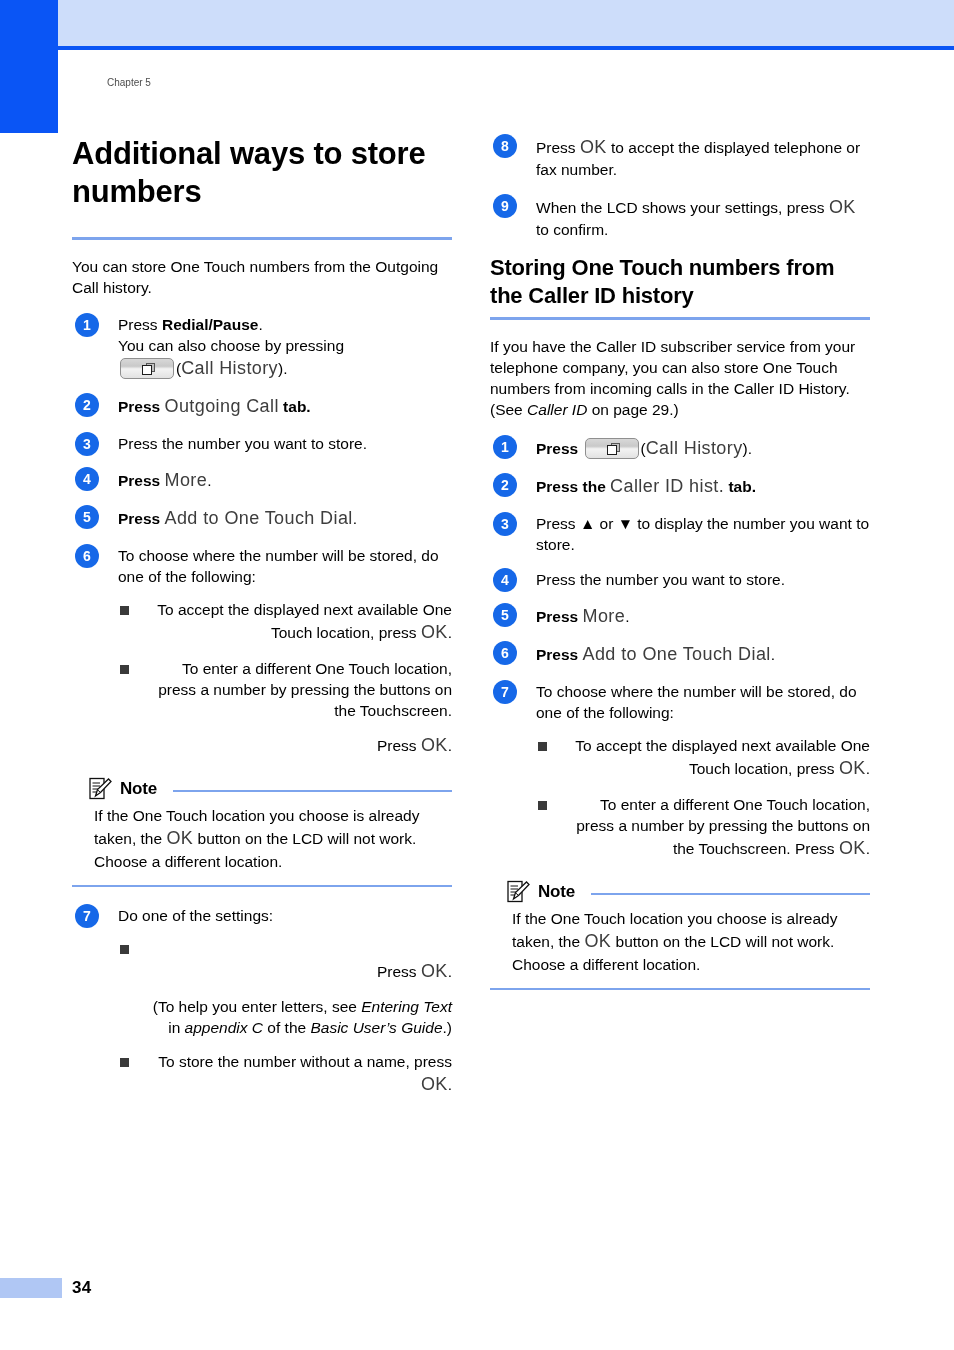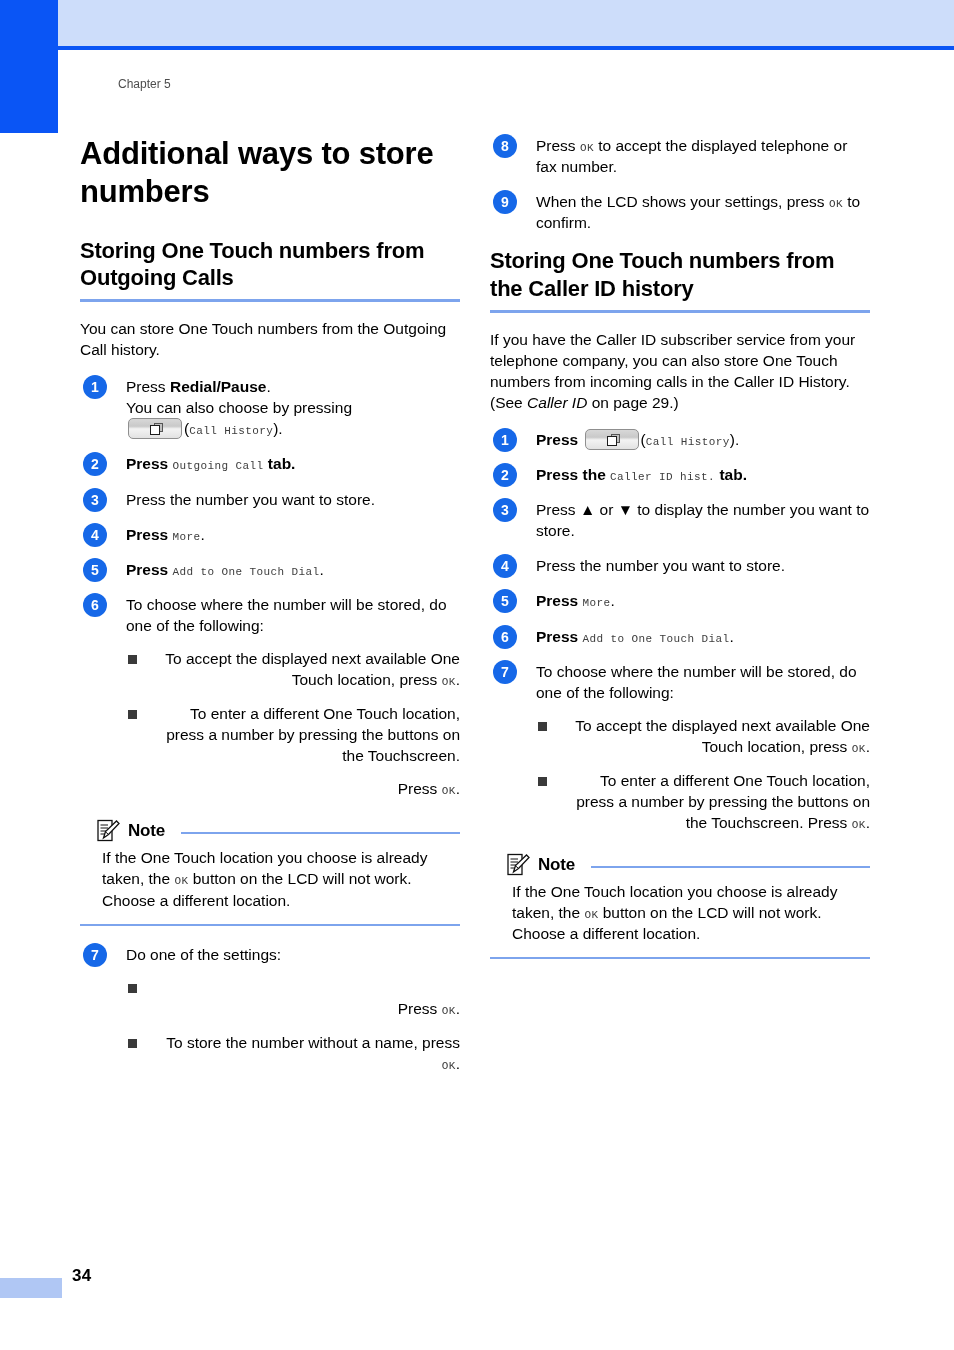--- a/index.html
+++ b/index.html
@@ -36,39 +36,39 @@
     background: #0a55f5;
   }
   .footer-bar {
     position: absolute;
     left: 0; bottom: 52px;
     width: 62px; height: 20px;
     background: #b0c7f4;
   }
   .page-number {
     position: absolute;
-    left: 72px; bottom: 64px;
+    left: 72px; bottom: 52px;
     font-size: 17px;
     font-weight: bold;
     letter-spacing: .2px;
   }
   .chapter-label {
     position: absolute;
-    left: 118px; top: 77px;
-    font-size: 12px;
+    left: 107px; top: 77px;
+    font-size: 10px;
     color: #4d4d4d;
   }
 
   
   .col {
     position: absolute;
     top: 135px;
     width: 380px;
   }
-  .col-left  { left: 80px;  }
+  .col-left  { left: 72px;  }
   .col-right { left: 490px; }
 
   
   h1.title {
     font-size: 31px;
     line-height: 1.22;
     font-weight: bold;
     margin: 0 0 26px 0;
     letter-spacing: -0.2px;
   }
@@ -132,22 +132,22 @@
   .bullet-mark {
     position: absolute;
     left: 2px; top: 7px;
     width: 9px; height: 9px;
     background: #3a3a3a;
   }
   .sub-para { margin-top: 12px; }
 
   
   .lcd {
-    font-family: Liberation Mono, monospace;
-    font-size: 11px;
+    font-family: Liberation Sans, sans-serif;
+    font-size: 18px;
     color: #3d3d3d;
     letter-spacing: .4px;
   }
   .b { font-weight: bold; }
   .i { font-style: italic; }
 
   
   .lcd-button {
     display: inline-block;
     vertical-align: -5px;
@@ -218,21 +218,20 @@
 <div class="header-rule"></div>
 <div class="edge-tab"></div>
 <div class="chapter-label">Chapter 5</div>
 <div class="footer-bar"></div>
 <div class="page-number">34</div>
 
 <div class="col col-left">
 
   <h1 class="title">Additional ways to store numbers</h1>
 
-  <h2 class="section">Storing One Touch numbers from Outgoing Calls</h2>
   <div class="section-rule"></div>
 
   <p class="body">You can store One Touch numbers from the Outgoing Call history.</p>
 
   <div class="step">
     <span class="step-badge">1</span>
     <span>Press </span><span class="b">Redial/Pause</span><span>.</span><br>
     <span>You can also choose by pressing</span><br>
     <span class="lcd-button"><span class="glyph-back"></span><span class="glyph-front"></span></span><span>(</span><span class="lcd">Call History</span><span>).</span>
   </div>
@@ -296,20 +295,23 @@
   </div>
 
   <div class="step">
     <span class="step-badge">7</span>
     <span>Do one of the settings:</span>
     <div class="bullets">
       <div class="bullet">
         <span class="bullet-mark"></span>
         <br>
         <span>Press </span><span class="lcd">OK</span><span>.</span>
+        <div class="sub-para">
+          <span>(To help you enter letters, see </span><span class="i">Entering Text</span><span> in </span><span class="i">appendix C</span><span> of the </span><span class="i">Basic User’s Guide</span><span>.)</span>
+        </div>
       </div>
       <div class="bullet">
         <span class="bullet-mark"></span>
         <span>To store the number without a name, press </span><span class="lcd">OK</span><span>.</span>
       </div>
     </div>
   </div>
 
 </div>
 

